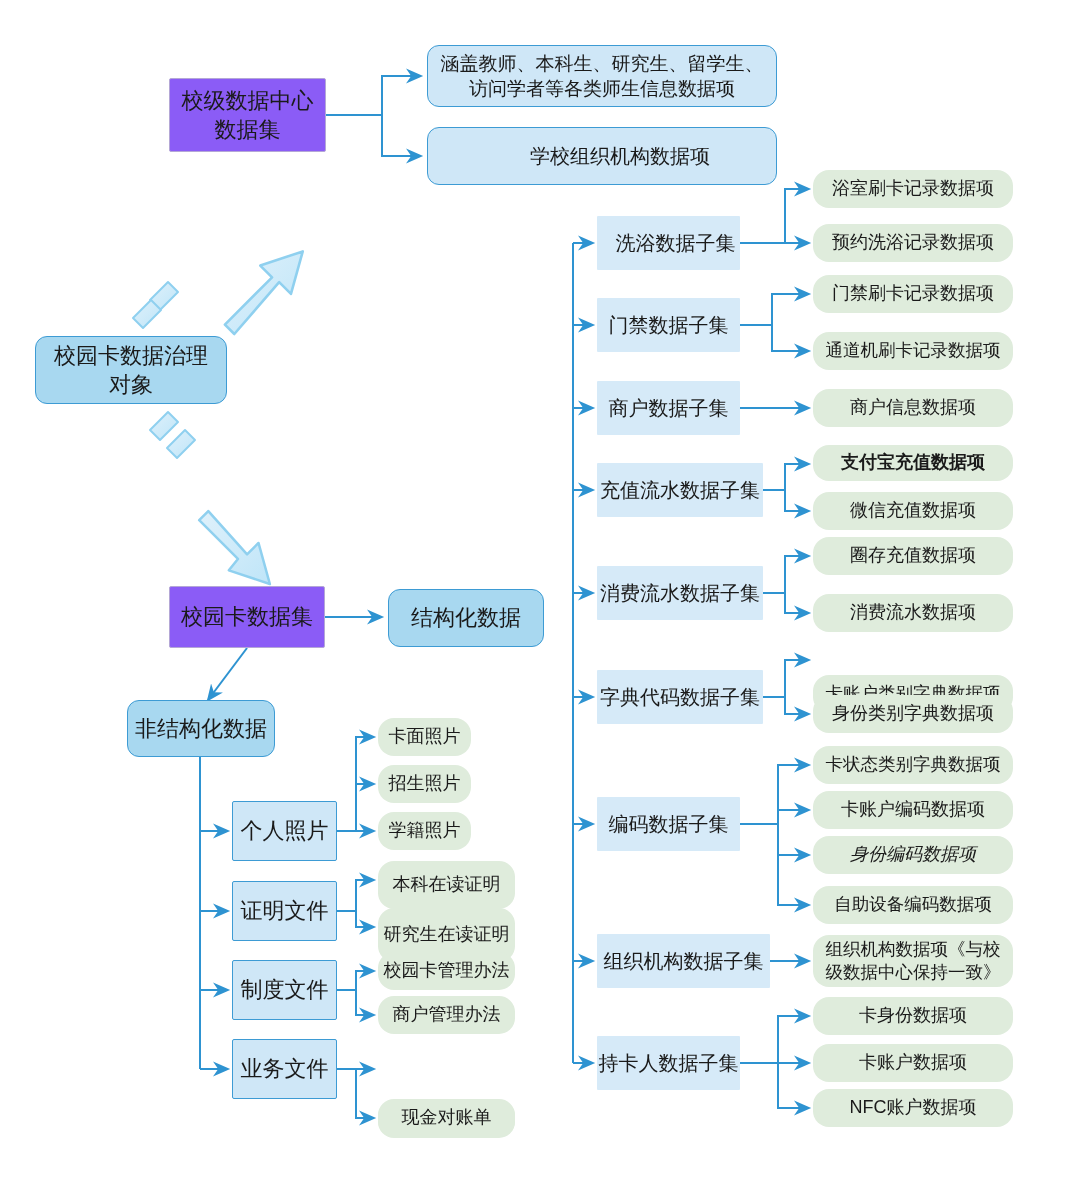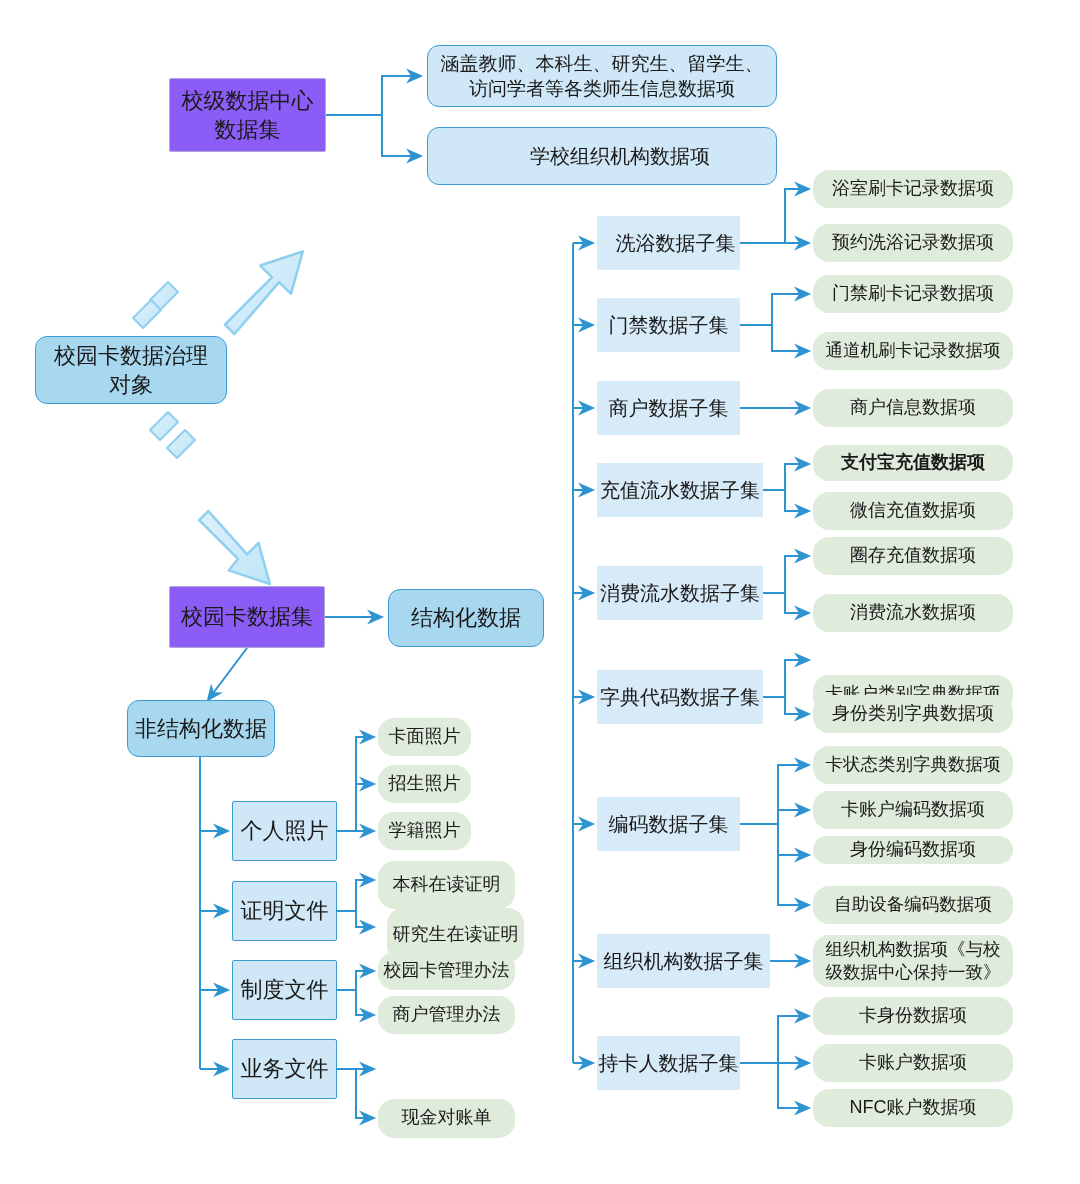--- a/index.html
+++ b/index.html
@@ -209,41 +209,41 @@
   <div class="node n-green" style="left:813px;top:492px;width:200px;height:38px;">微信充值数据项</div>
 
   <div class="node n-green" style="left:813px;top:537px;width:200px;height:38px;">圈存充值数据项</div>
   <div class="node n-green" style="left:813px;top:594px;width:200px;height:38px;">消费流水数据项</div>
 
   <div class="node n-green-sm" style="left:813px;top:641px;width:200px;height:38px;margin-top:34px;">卡账户类别字典数据项</div>
   <div class="node n-green" style="left:813px;top:695px;width:200px;height:38px;">身份类别字典数据项</div>
 
   <div class="node n-green-sm" style="left:813px;top:746px;width:200px;height:38px;">卡状态类别字典数据项</div>
   <div class="node n-green" style="left:813px;top:791px;width:200px;height:38px;">卡账户编码数据项</div>
-  <div class="node n-green" style="left:813px;top:836px;width:200px;height:28px;">身份编码数据项</div>
+  <div class="node n-green" style="left:813px;top:836px;width:200px;height:38px;font-style:italic;">身份编码数据项</div>
   <div class="node n-green-sm" style="left:813px;top:886px;width:200px;height:38px;">自助设备编码数据项</div>
 
   <div class="node n-green-sm" style="left:813px;top:935px;width:200px;height:52px;">组织机构数据项《与校
 级数据中心保持一致》</div>
 
   <div class="node n-green" style="left:813px;top:997px;width:200px;height:38px;">卡身份数据项</div>
   <div class="node n-green" style="left:813px;top:1044px;width:200px;height:38px;">卡账户数据项</div>
   <div class="node n-green" style="left:813px;top:1089px;width:200px;height:38px;">NFC账户数据项</div>
 
   <div class="node n-blue-sq" style="left:232px;top:801px;width:105px;height:60px;">个人照片</div>
   <div class="node n-blue-sq" style="left:232px;top:881px;width:105px;height:60px;">证明文件</div>
   <div class="node n-blue-sq" style="left:232px;top:960px;width:105px;height:60px;">制度文件</div>
   <div class="node n-blue-sq" style="left:232px;top:1039px;width:105px;height:60px;">业务文件</div>
 
   <div class="node n-green" style="left:378px;top:718px;width:93px;height:38px;">卡面照片</div>
   <div class="node n-green" style="left:378px;top:765px;width:93px;height:38px;">招生照片</div>
   <div class="node n-green" style="left:378px;top:812px;width:93px;height:38px;">学籍照片</div>
 
   <div class="node n-green" style="left:378px;top:861px;width:137px;height:48px;text-align:center;">本科在读证明</div>
-  <div class="node n-green" style="left:387px;top:908px;width:137px;height:54px;">研究生在读证明</div>
+  <div class="node n-green" style="left:378px;top:908px;width:137px;height:54px;">研究生在读证明</div>
 
   <div class="node n-green" style="left:378px;top:952px;width:137px;height:38px;">校园卡管理办法</div>
   <div class="node n-green" style="left:378px;top:996px;width:137px;height:38px;">商户管理办法</div>
 
   <div class="node n-green" style="left:378px;top:1100px;width:137px;height:38px;">卡库盘点单</div>
   <div class="node n-green" style="left:378px;top:1099px;width:137px;height:38px;">现金对账单</div>
 
 </div>
 
 </body></html>

